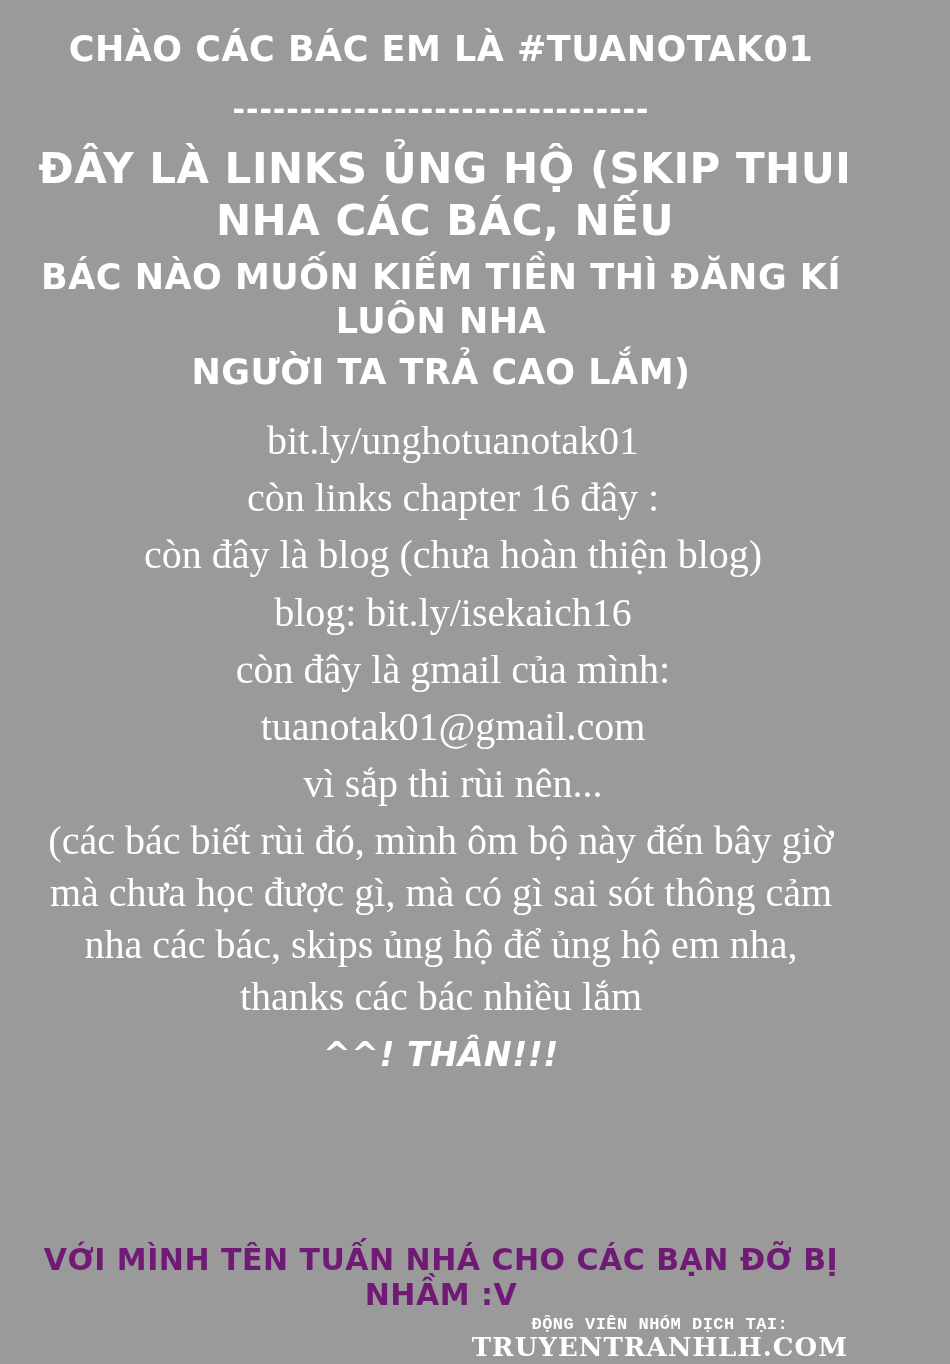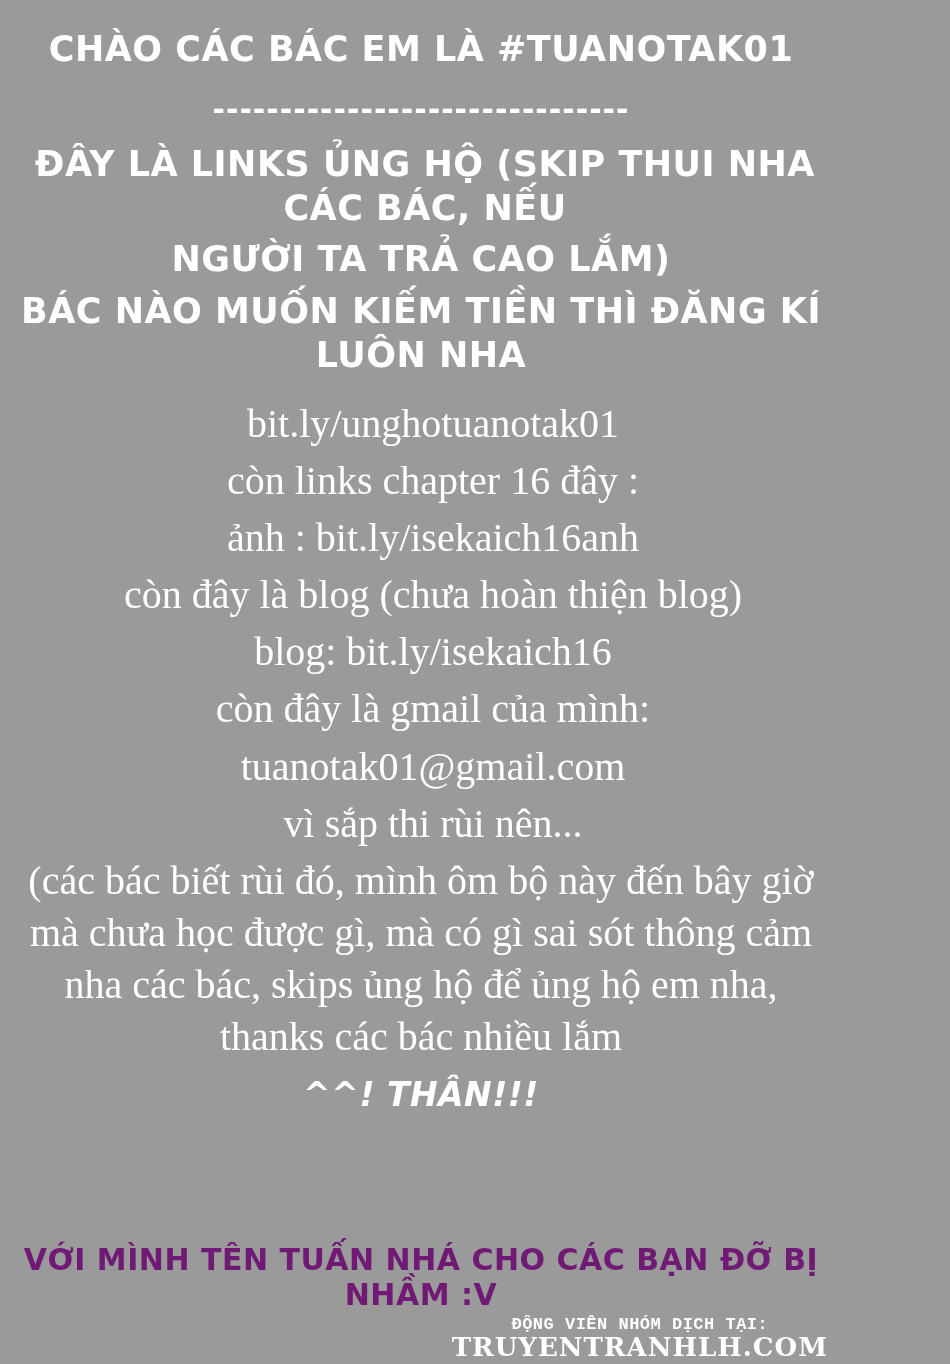--- a/index.html
+++ b/index.html
@@ -13,20 +13,21 @@
     font-family: "Liberation Sans", sans-serif;
     overflow: hidden;
     position: relative;
   }
   .page {
     width: 842px;
     height: 1364px;
     background: #9a9a9a;
     position: relative;
     box-sizing: border-box;
+    margin-left: 20px;
   }
   .block {
     text-align: center;
     color: #ffffff;
   }
   .bold-head {
     font-family: "DejaVu Sans", sans-serif;
     font-weight: bold;
     text-transform: uppercase;
     letter-spacing: 0.5px;
@@ -46,21 +47,21 @@
   }
   .dashes {
     font-family: "DejaVu Sans", sans-serif;
     font-weight: bold;
     font-size: 30px;
     letter-spacing: 1px;
     padding-top: 20px;
     color: #ffffff;
   }
   .l3 {
-    font-size: 35px;
+    font-size: 42px;
     padding-top: 16px;
     padding-left: 8px;
   }
   .serif-line {
     font-size: 40px;
     padding-top: 6px;
     padding-left: 24px;
   }
   .serif-line.first {
     padding-top: 20px;
@@ -118,26 +119,25 @@
 </head>
 <body>
 
 <div class="page">
 
   <div class="block bold-head l1">CHÀO CÁC BÁC EM LÀ  #TUANOTAK01</div>
 
   <div class="block dashes">-------------------------------</div>
 
   <div class="block bold-head l3">ĐÂY LÀ LINKS ỦNG HỘ (SKIP THUI NHA CÁC BÁC, NẾU</div>
+  <div class="block bold-head l2">BÁC NÀO MUỐN KIẾM TIỀN THÌ ĐĂNG KÍ LUÔN NHA</div>
   <div class="block bold-head l2">NGƯỜI TA TRẢ CAO LẮM)</div>
-  <div class="block bold-head l2">BÁC NÀO MUỐN KIẾM TIỀN THÌ ĐĂNG KÍ LUÔN NHA</div>
 
   <div class="block serif serif-line first">bit.ly/unghotuanotak01</div>
   <div class="block serif serif-line">còn links chapter 16 đây :</div>
-  <div class="block serif serif-line">ảnh : bit.ly/isekaich16anh</div>
   <div class="block serif serif-line">còn đây là blog (chưa hoàn thiện blog)</div>
   <div class="block serif serif-line">blog: bit.ly/isekaich16</div>
   <div class="block serif serif-line">còn đây là gmail của mình:</div>
   <div class="block serif serif-line">tuanotak01@gmail.com</div>
   <div class="block serif serif-line">vì sắp thi rùi nên...</div>
 
   <div class="block para">(các bác biết rùi đó, mình ôm bộ này đến bây giờ mà chưa học được gì, mà có gì sai sót thông cảm nha các bác, skips ủng hộ để ủng hộ em nha, thanks các bác nhiều lắm</div>
 
   <div class="block than">^^! THÂN!!!</div>
 

